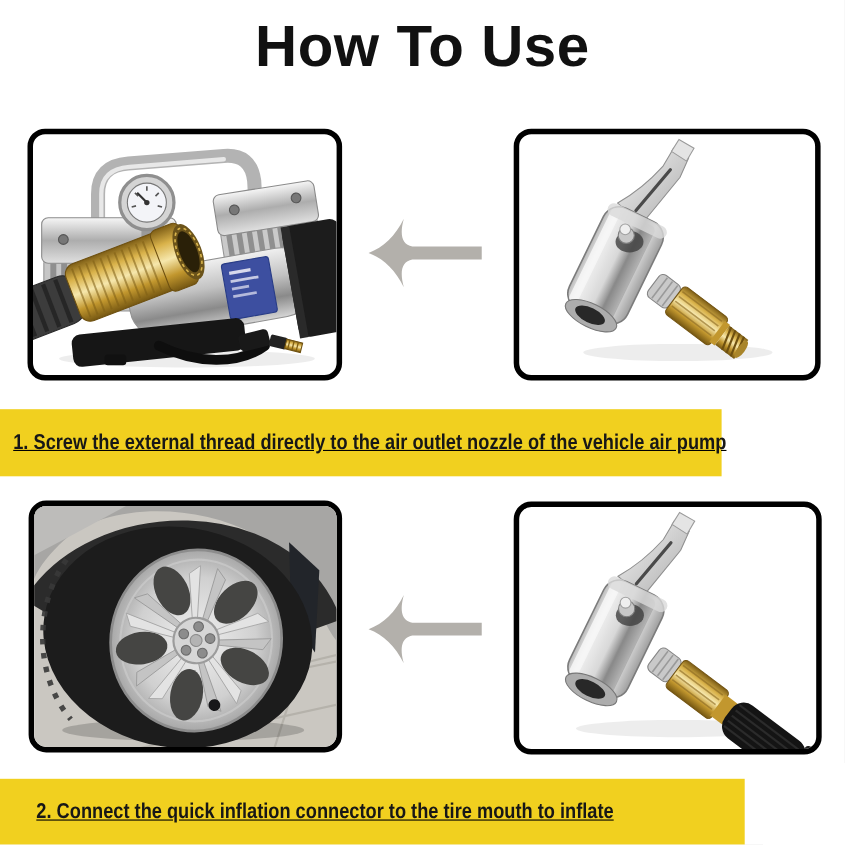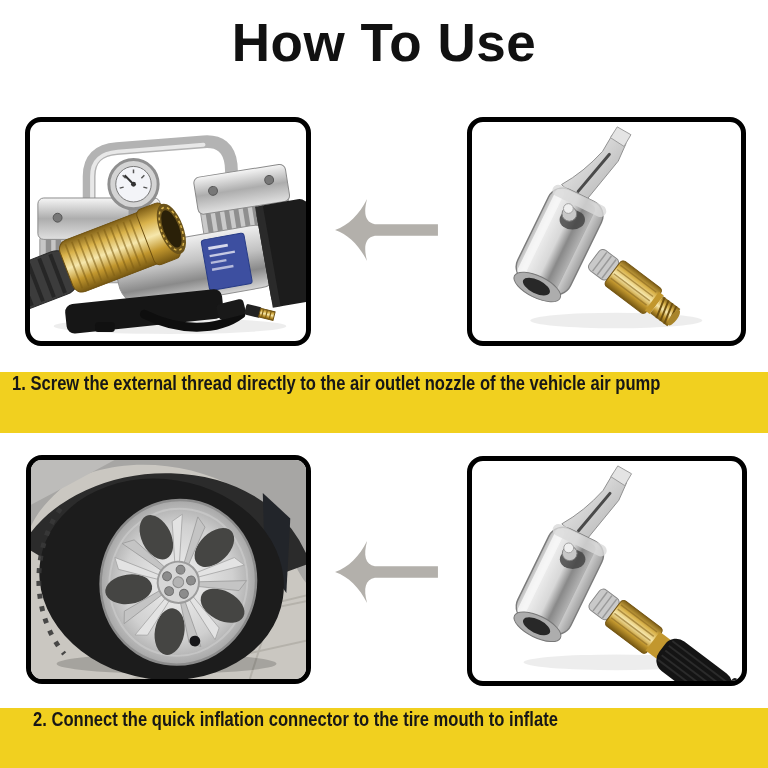--- a/index.html
+++ b/index.html
@@ -10,21 +10,21 @@
   .photo-box{position:absolute;background:#fff;border:5px solid #000;border-radius:16px;
              overflow:hidden;box-sizing:border-box;}
   .box-a{left:25px;top:117px;width:286px;height:229px;}
   .box-b{left:467px;top:117px;width:279px;height:229px;}
   .box-c{left:26px;top:455px;width:285px;height:229px;}
   .box-d{left:467px;top:456px;width:280px;height:230px;}
   .photo-box svg{display:block;width:100%;height:100%;}
   .arrow{position:absolute;width:107px;height:66px;}
   .arrow-1{left:333px;top:197px;}
   .arrow-2{left:333px;top:539px;}
-  .banner{position:absolute;left:0;width:768px;background:#f1d01f;display:flex;align-items:flex-start;}
+  .banner{position:absolute;left:0;width:656px;background:#f1d01f;display:flex;align-items:center;text-decoration:underline;}
   .banner-1{top:372px;height:61px;}
   .banner-2{top:708px;height:60px;padding-left:21px;}
   .banner-text{display:inline-block;margin-left:12px;font-size:19.5px;font-weight:bold;
                color:#171717;white-space:nowrap;transform:scaleX(.85);transform-origin:0 50%;}
 </style>
 </head>
 <body>
 
 <div class="page">
 

